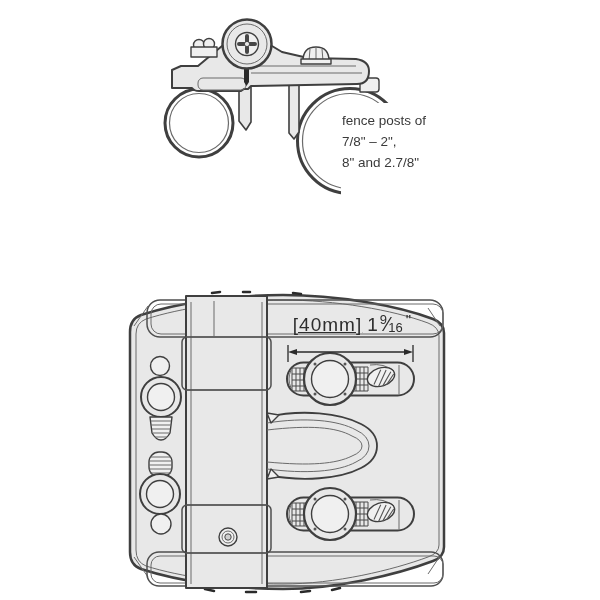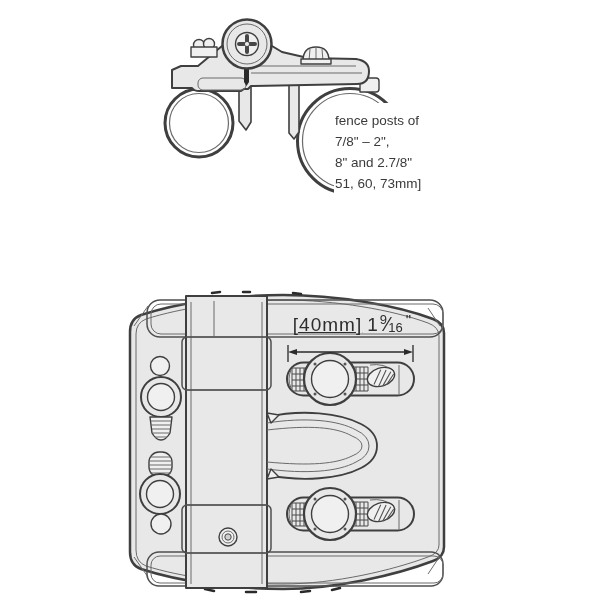--- a/index.html
+++ b/index.html
@@ -14,21 +14,21 @@
   .part-thin{fill:var(--fill_light,#f0f0f0);stroke:var(--outline,#3f3f3f);stroke-width:1.4;stroke-linejoin:round;}
   .band{fill:none;stroke:#4f4f4f;stroke-width:1.5;}
   .line-thin{fill:none;stroke:var(--detail_line,#6a6a6a);stroke-width:1;}
   .ring-outer{fill:none;stroke:var(--outline,#3f3f3f);stroke-width:3;}
   .ring-inner{fill:none;stroke:var(--detail_line,#6a6a6a);stroke-width:1.2;}
   .dim-line{fill:none;stroke:var(--dark,#2a2a2a);stroke-width:1.3;}
   .grid{fill:none;stroke:#4a4a4a;stroke-width:1;}
   .hatch{fill:none;stroke:#555;stroke-width:1.1;}
   .tick{fill:none;stroke:var(--dark,#2a2a2a);stroke-width:2.5;stroke-linecap:round;}
 
-  #callout{position:absolute;left:334px;top:103px;width:111px;height:97px;
+  #callout{position:absolute;left:341px;top:103px;width:111px;height:97px;
     background:#ffffff;overflow:hidden;color:#3a3a3a;font-size:13.5px;line-height:21px;
     padding:7px 2px 0 1px;box-sizing:border-box;white-space:nowrap;}
   #dim-label{position:absolute;left:284px;top:311px;width:136px;text-align:center;
     color:#2d2d2d;font-size:19px;white-space:nowrap;}
   #dim-label .metric{letter-spacing:1px;text-decoration:underline;}
   #dim-label .whole{margin-left:5px;}
   .frac{display:inline-block;margin-left:2px;}
   .frac .num{font-size:13px;vertical-align:7px;}
   .frac .slash{font-size:20px;margin:0 -1px;}
   .frac .den{font-size:13px;vertical-align:-1px;}
@@ -172,20 +172,19 @@
         <polygon points="288,352 297,349 297,355" fill="var(--dark,#2a2a2a)"></polygon>
         <polygon points="413,352 404,349 404,355" fill="var(--dark,#2a2a2a)"></polygon>
       </g>
     </g>
   </svg>
 
   <div id="callout">
     <div>fence posts of</div>
     <div>7/8" – 2",</div>
     <div>8" and 2.7/8"</div>
-    <div>51, 60, 73mm]</div>
   </div>
 
   <div id="dim-label">
     <span class="metric">[40mm]</span><span class="whole">1</span><span class="frac"><span class="num">9</span><span class="slash">⁄</span><span class="den">16</span></span><span class="unit">"</span>
   </div>
 
 </div>
 
 </body></html>

